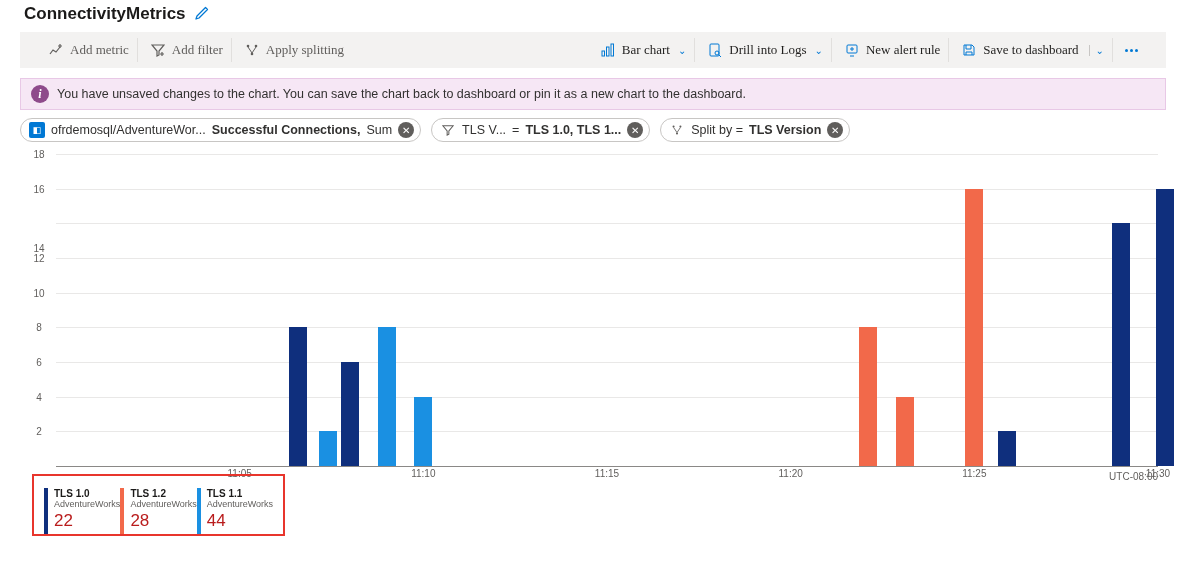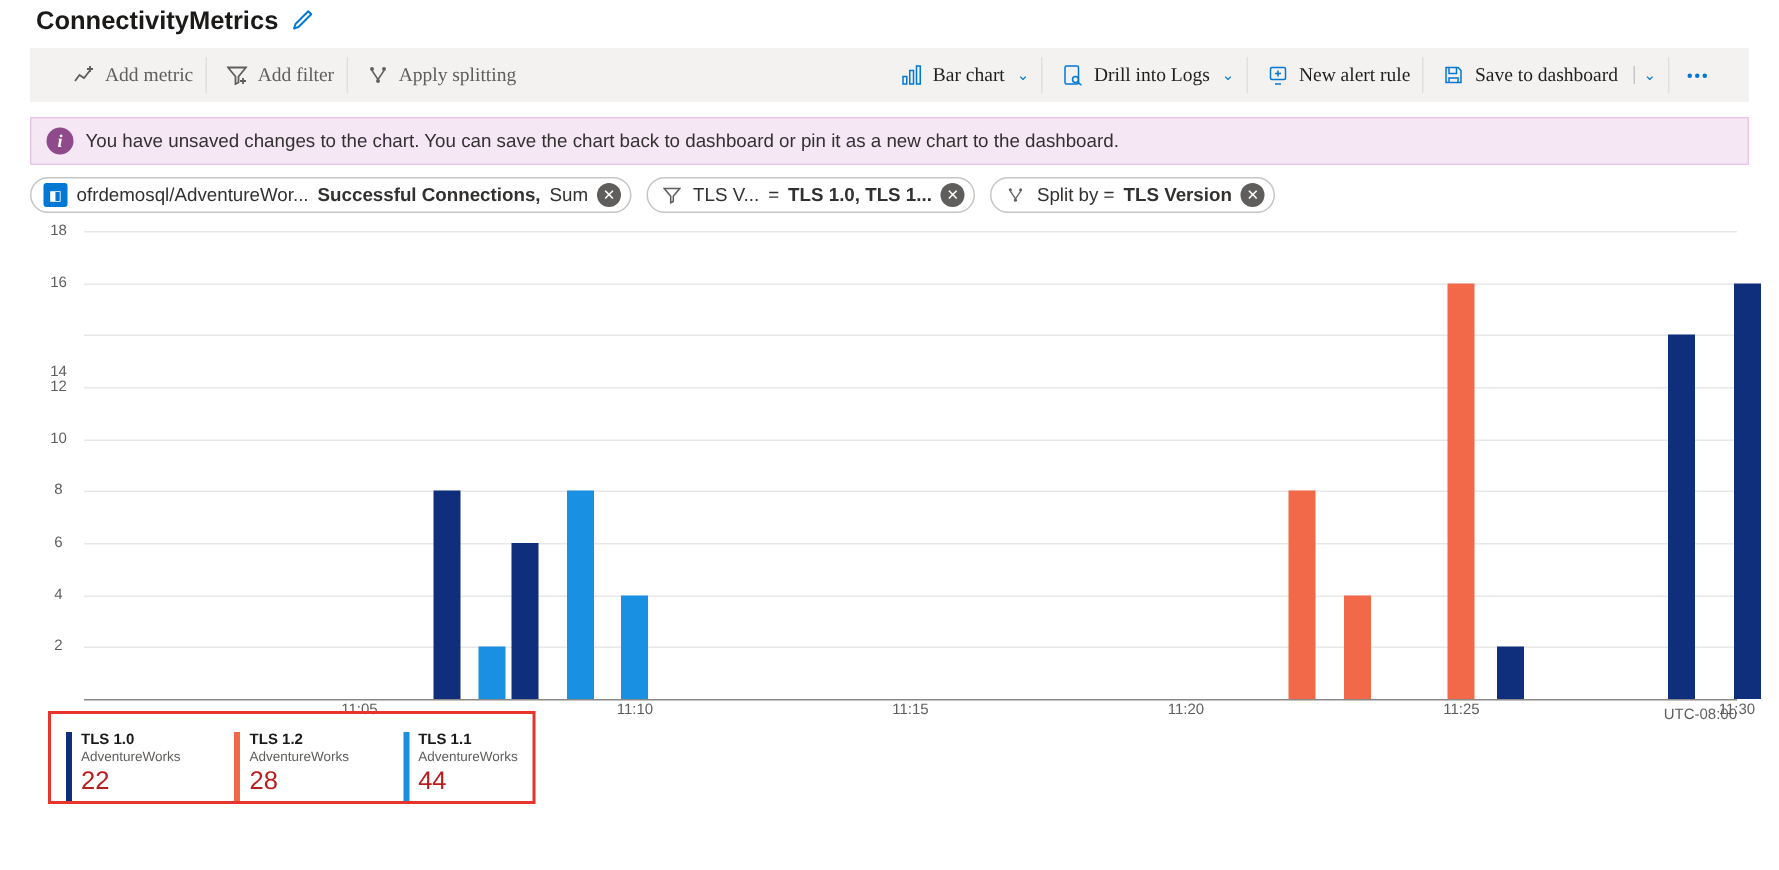--- a/index.html
+++ b/index.html
@@ -145,21 +145,20 @@
   .legend-wrap {
     margin: 4px 28px 0 28px;
     position: relative;
   }
   .legend-box {
     position: absolute;
     left: 4px; top: -14px;
     border: 2px solid #e8352c;
     padding: 12px 10px 6px 10px;
     display: flex;
-    gap: 36px;
     height: 62px;
   }
   .legend-item {
     display: flex; gap: 6px; align-items:flex-start;
   }
   .legend-bar { width: 4px; height: 46px; }
   .legend-text .ln1 { font-size: 10px; font-weight:600; color:#1b1a19; line-height:1.1;}
   .legend-text .ln2 { font-size: 9px; color:#605e5c; line-height:1.2;}
   .legend-text .ln3 { font-size: 17px; font-weight:400; color:#b91c1c; line-height:1.1; margin-top:2px;}
   .ellipsis-v { display:inline-flex; flex-direction:row; gap:2px; }

